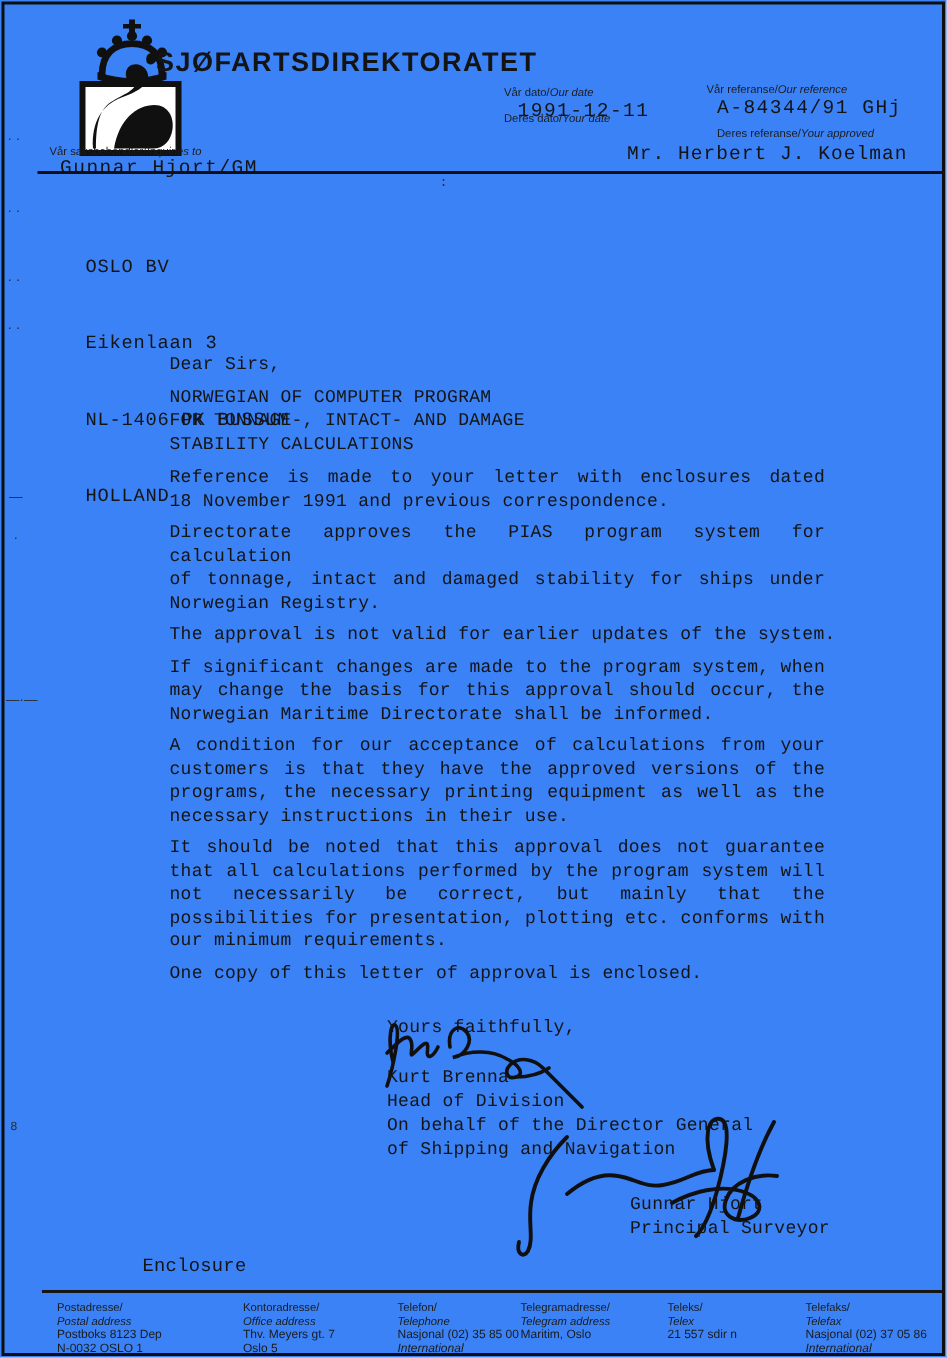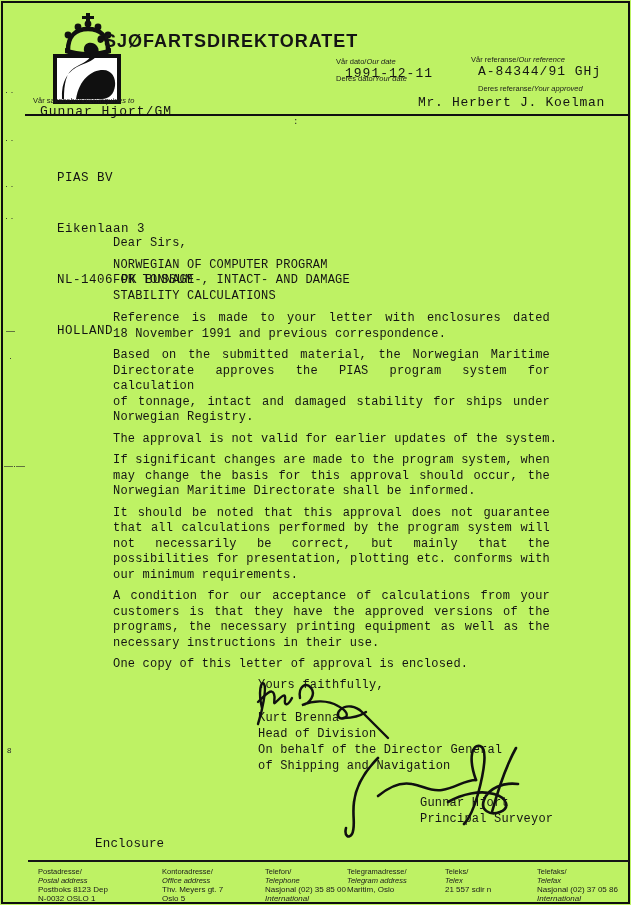--- a/index.html
+++ b/index.html
@@ -1,20 +1,20 @@
 <!DOCTYPE html>
 <html><head>
 <meta charset="utf-8">
 <style>
   * { margin: 0; padding: 0; box-sizing: border-box; }
   html,body { background: #e8e8e8; }
   .page {
     position: relative;
     width: 631px; height: 905px;
-    background: #bef264;
+    background: #3b82f6;
     font-family: "Liberation Sans", sans-serif;
     color: #141414;
     overflow: hidden;
   }
   .frame {
     position: absolute; left: 1px; top: 1px; right: 1px; bottom: 1px;
     border: 2px solid #0f0f0f;
     pointer-events: none;
   }
   .mono { font-family: "Liberation Mono", "DejaVu Sans Mono", monospace; }
@@ -97,21 +97,21 @@
 
   <div class="abs lab" style="left:33px; top:96px;">
     <span>Vår saksbehandler/</span><span class="en">Inquiries to</span>
   </div>
   <div class="abs mono val13" style="left:40px; top:104px;">Gunnar Hjort/GM</div>
 
   <div class="abs hdr-rule"></div>
   <div class="abs mark mono" style="left:293px; top:118px;">:</div>
 
   <div class="abs recipient mono">
-    <div>PIAS BV</div>
+    <div>OSLO BV</div>
     <div>Eikenlaan 3</div>
     <div>NL-1406 PK BUSSUM</div>
     <div>HOLLAND</div>
   </div>
 
   <div class="abs body-col mono">
     <div class="blk">
         <div class="bl">Dear Sirs,</div>
       </div>
 
@@ -120,49 +120,48 @@
       <div class="bl">FOR TONNAGE-, INTACT- AND DAMAGE</div>
       <div class="bl">STABILITY CALCULATIONS</div>
     </div>
 
     <div class="blk">
       <div class="bl j">Reference is made to your letter with enclosures dated</div>
       <div class="bl">18 November 1991 and previous correspondence.</div>
     </div>
 
     <div class="blk">
-      <div class="bl j">Based on the submitted material, the Norwegian Maritime</div>
       <div class="bl j">Directorate approves the PIAS program system for calculation</div>
       <div class="bl j">of tonnage, intact and damaged stability for ships under</div>
       <div class="bl">Norwegian Registry.</div>
     </div>
 
     <div class="blk">
       <div class="bl">The approval is not valid for earlier updates of the system.</div>
     </div>
 
     <div class="blk">
       <div class="bl j">If significant changes are made to the program system, when</div>
       <div class="bl j">may change the basis for this approval should occur, the</div>
       <div class="bl">Norwegian Maritime Directorate shall be informed.</div>
+    </div>
+
+    <div class="blk">
+      <div class="bl j">A condition for our acceptance of calculations from your</div>
+      <div class="bl j">customers is that they have the approved versions of the</div>
+      <div class="bl j">programs, the necessary printing equipment as well as the</div>
+      <div class="bl">necessary instructions in their use.</div>
     </div>
 
     <div class="blk">
       <div class="bl j">It should be noted that this approval does not guarantee</div>
       <div class="bl j">that all calculations performed by the program system will</div>
       <div class="bl j">not necessarily be correct, but mainly that the</div>
       <div class="bl j">possibilities for presentation, plotting etc. conforms with</div>
       <div class="bl">our minimum requirements.</div>
-    </div>
-
-    <div class="blk">
-      <div class="bl j">A condition for our acceptance of calculations from your</div>
-      <div class="bl j">customers is that they have the approved versions of the</div>
-      <div class="bl j">programs, the necessary printing equipment as well as the</div>
-      <div class="bl">necessary instructions in their use.</div>
     </div>
 
     <div class="blk">
       <div class="bl">One copy of this letter of approval is enclosed.</div>
     </div>
   </div>
 
   <div class="abs mono c12" style="left:258px; top:678px;">Yours faithfully,</div>
 
   <svg class="abs" style="left:248px; top:672px;" width="180" height="70" viewBox="0 0 180 70">

